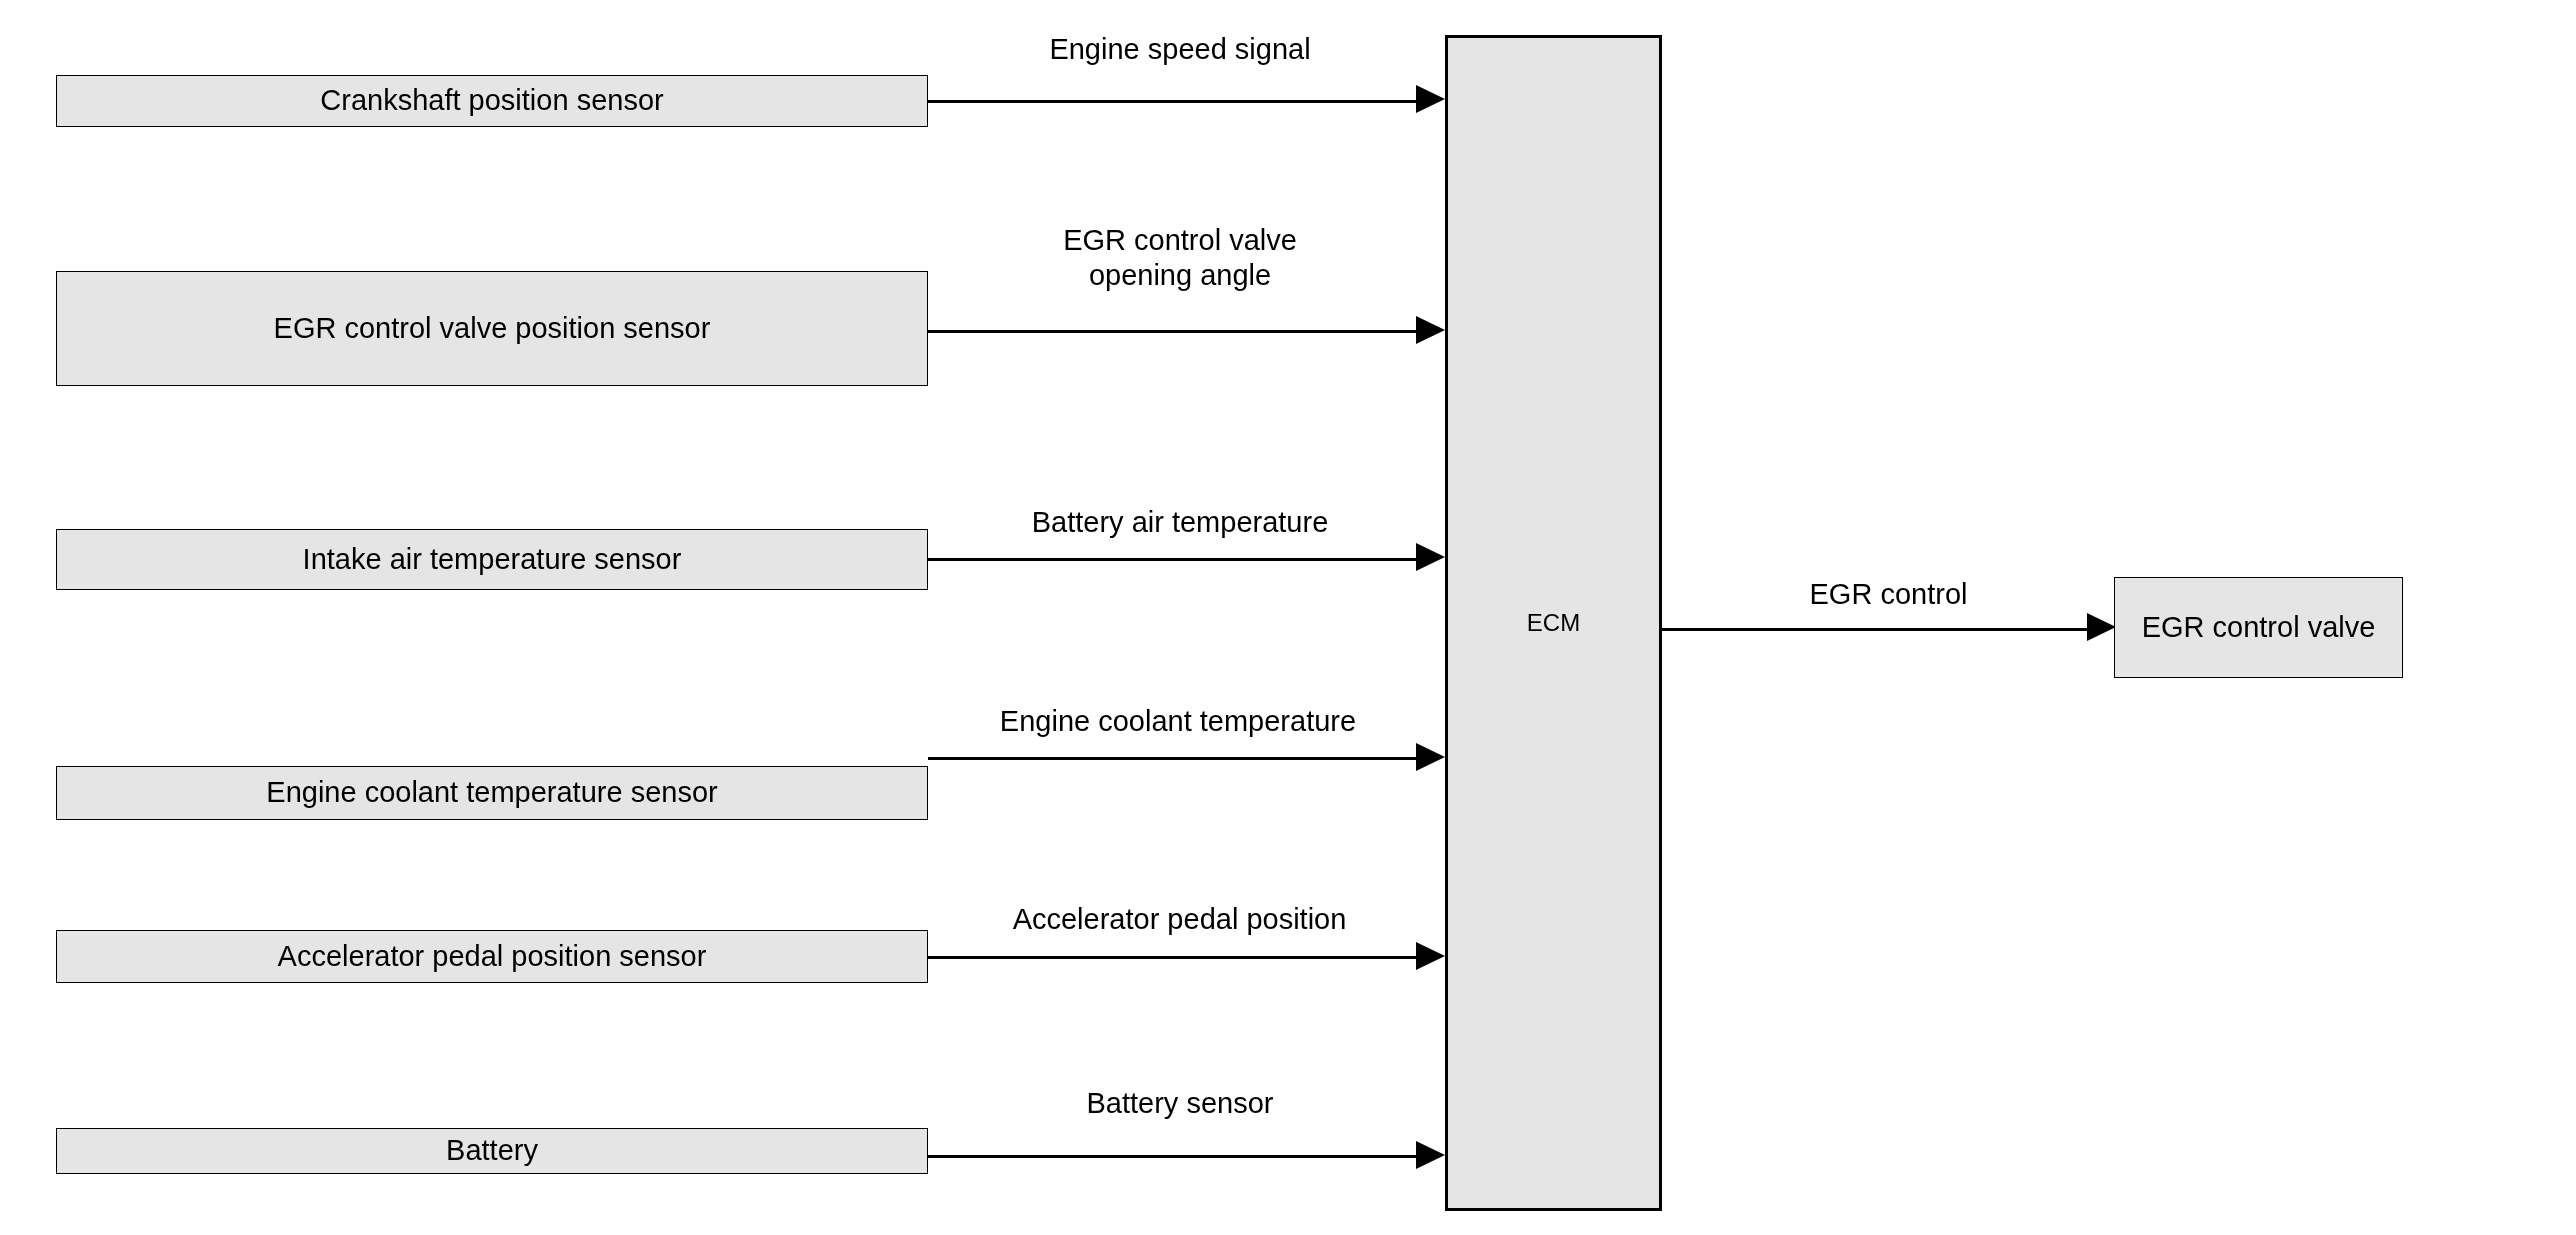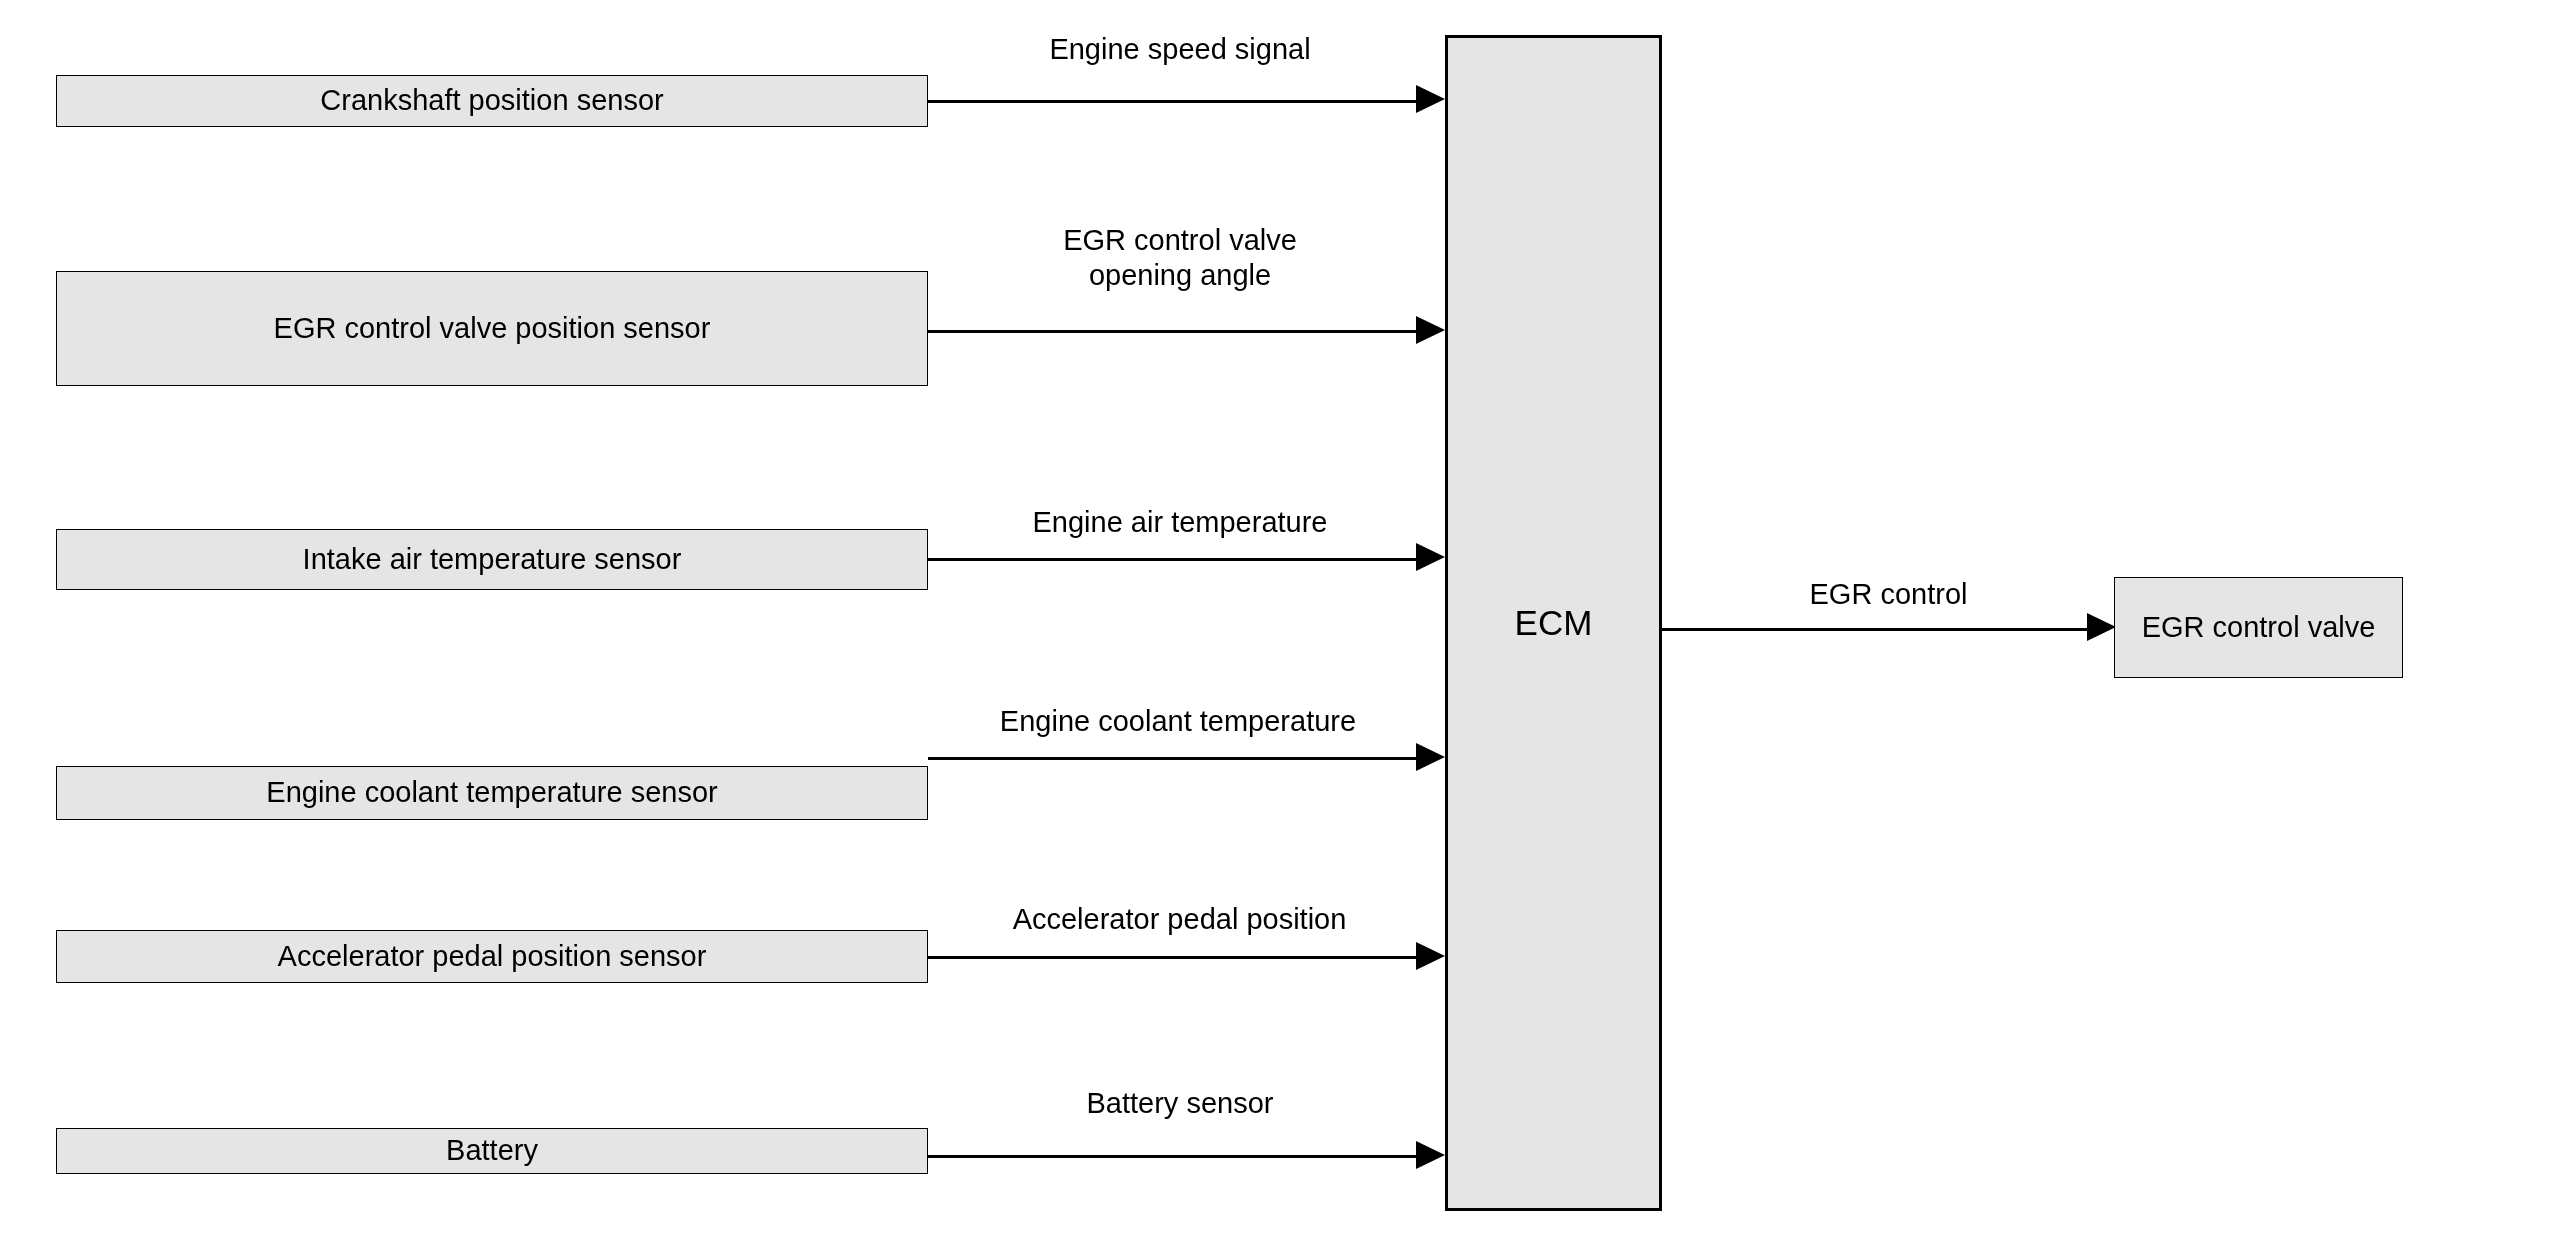--- a/index.html
+++ b/index.html
@@ -41,21 +41,21 @@
     width: 872px;
   }
   #node-ecm {
     left: 1445px;
     top: 35px;
     width: 217px;
     height: 1176px;
     border-width: 3.2px;
   }
   #node-ecm .node-label {
-    font-size: 35px;
+    font-size: 24px;
   }
   #node-egr-control-valve {
     left: 2114px;
     top: 577px;
     width: 289px;
     height: 101px;
   }
   .flow-arrow {
     position: absolute;
     height: 0;
@@ -96,21 +96,21 @@
   <div class="flow-arrow" style="left:928px; top:330px; width:488px;"></div>
   <div class="arrow-head" style="left:1416px; top:316px;"></div>
   <div class="edge-label" style="left:928px; top:223px; width:504px;">EGR control valve
 opening angle</div>
 
   <div class="node-box sensor-box" style="top:529px; height:61px;">
     <span class="node-label">Intake air temperature sensor</span>
   </div>
   <div class="flow-arrow" style="left:928px; top:558px; width:488px;"></div>
   <div class="arrow-head" style="left:1416px; top:543px;"></div>
-  <div class="edge-label" style="left:928px; top:505px; width:504px;">Engine air temperature</div>
+  <div class="edge-label" style="left:928px; top:505px; width:504px;">Battery air temperature</div>
 
   <div class="node-box sensor-box" style="top:730px; height:54px;margin-top:36px;">
     <span class="node-label">Engine coolant temperature sensor</span>
   </div>
   <div class="flow-arrow" style="left:928px; top:757px; width:488px;"></div>
   <div class="arrow-head" style="left:1416px; top:743px;"></div>
   <div class="edge-label" style="left:923px; top:704px; width:510px;">Engine coolant temperature</div>
 
   <div class="node-box sensor-box" style="top:930px; height:53px;">
     <span class="node-label">Accelerator pedal position sensor</span>

